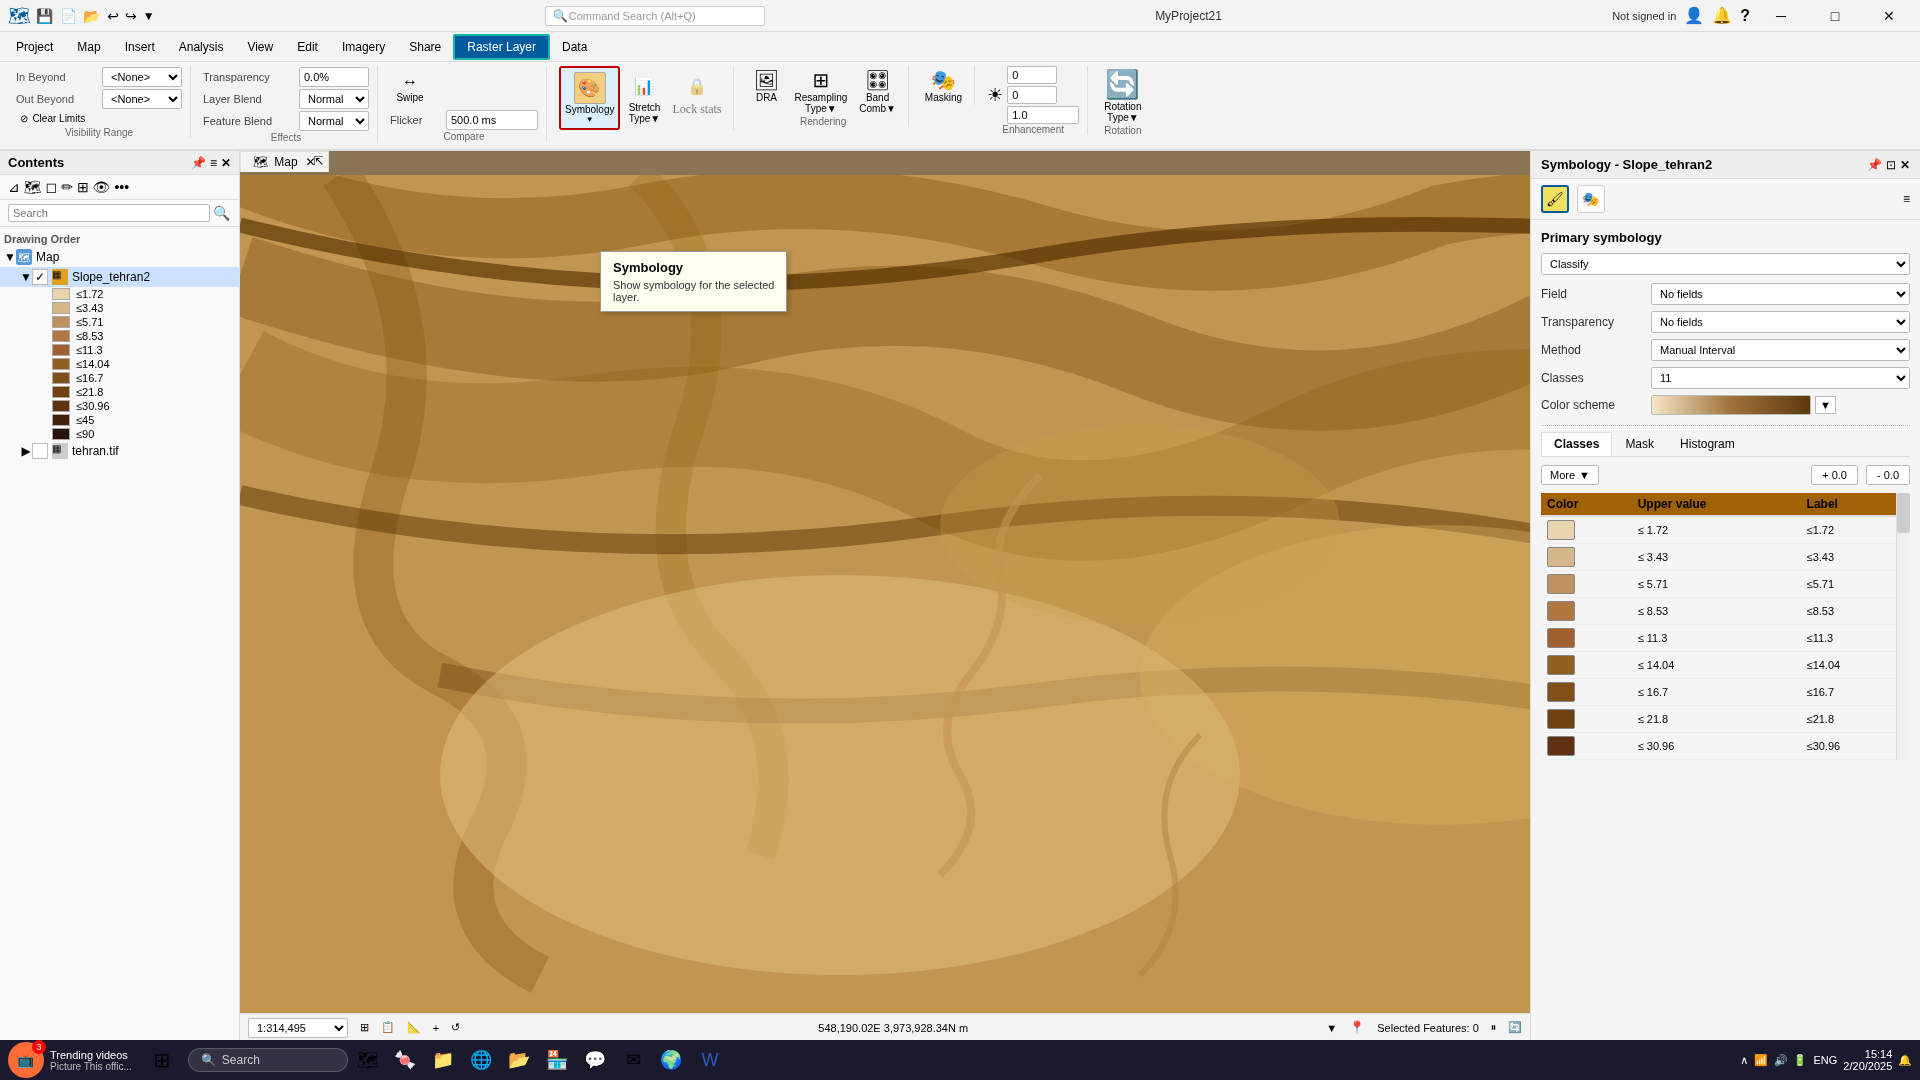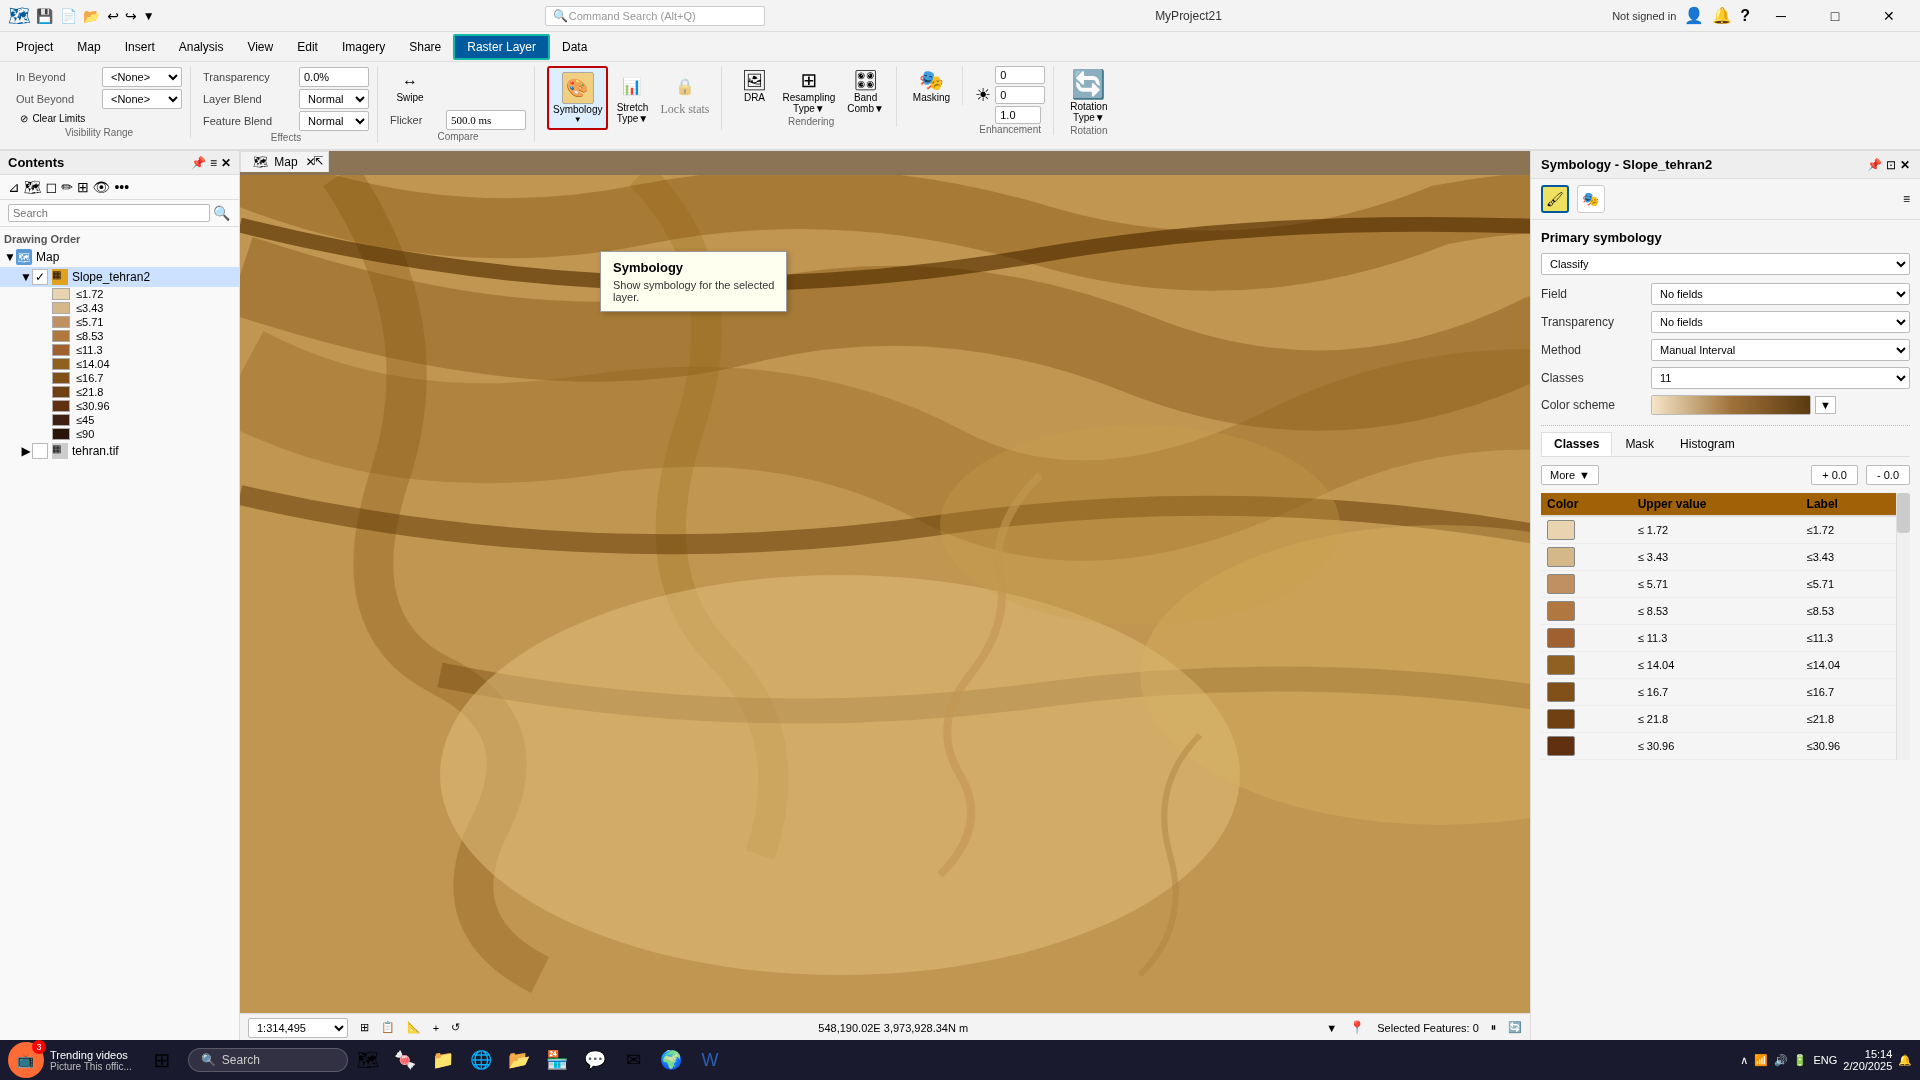--- a/index.html
+++ b/index.html
@@ -179,21 +179,21 @@
 
     <div style="display:flex; flex-direction:column; border-right:1px solid #ddd; padding:0 8px;">
       <div style="display:flex; gap:8px; align-items:center; margin-bottom:4px;">
         <div class="ribbon-btn">
           <div class="ribbon-btn-icon">↔</div>
           <span>Swipe</span>
         </div>
       </div>
       <div class="ribbon-label-row">
         <span style="font-size:11px; color:#444; min-width:50px;">Flicker</span>
-        <input class="ribbon-input" value="500.0 ms" style="width: 80px; font-family: Liberation Serif, serif;">
+        <input class="ribbon-input" value="500.0 ms" style="width: 92px;">
       </div>
       <div style="font-size:10px; color:#666; text-align:center;">Compare</div>
     </div>
 
     <div style="display:flex; gap:4px; border-right:1px solid #ddd; padding:0 8px; align-items:flex-start;">
       <div class="ribbon-btn-large selected" style="position:relative;">
         <div style="width:32px; height:32px; background:#f0d080; border:1px solid #aaa; border-radius:2px; display:flex; align-items:center; justify-content:center; font-size:18px;">🎨</div>
         <span style="font-size:10px;">Symbology</span>
         <span style="font-size:8px;">▼</span>
       </div>
@@ -232,21 +232,21 @@
         <span>Masking</span>
       </div>
     </div>
 
     <div style="display:flex; flex-direction:column; border-right:1px solid #ddd; padding:0 8px;">
       <div style="display:flex; gap:4px; align-items:center;">
         <span style="font-size:18px;">☀</span>
         <div style="display:flex; flex-direction:column; gap:2px;">
           <input class="ribbon-input" style="width: 50px; height: 18px; font-size: 11px;" value="0">
           <input class="ribbon-input" style="width: 50px; height: 18px; font-size: 11px;" value="0">
-          <input class="ribbon-input" style="width: 46px; height: 18px; font-size: 11px;" value="1.0">
+          <input class="ribbon-input" style="width: 72px; height: 18px; font-size: 11px;" value="1.0">
         </div>
       </div>
       <div style="font-size:10px; color:#666; text-align:center;">Enhancement</div>
     </div>
 
     <div style="display:flex; flex-direction:column; padding:0 8px;">
       <div class="ribbon-btn">
         <div style="font-size:28px;">🔄</div>
         <span style="font-size:10px;">Rotation<br>Type▼</span>
       </div>

